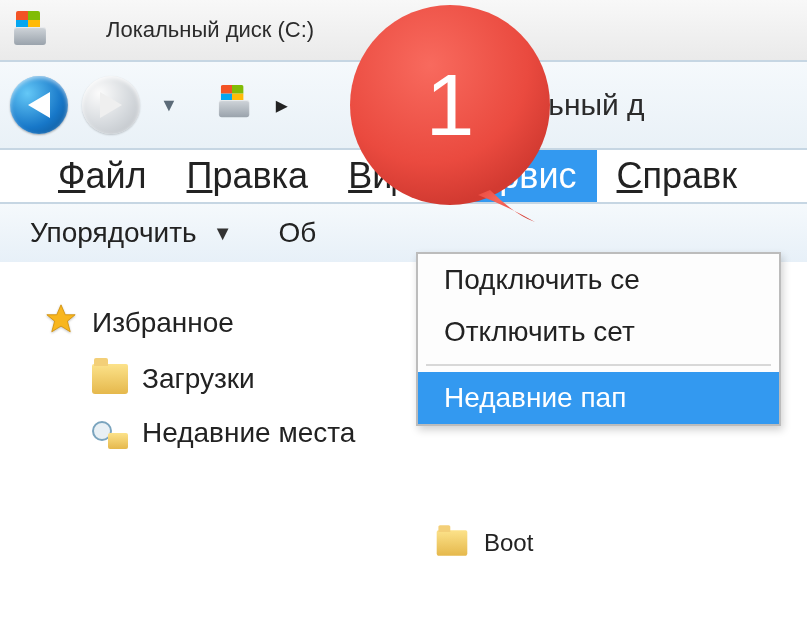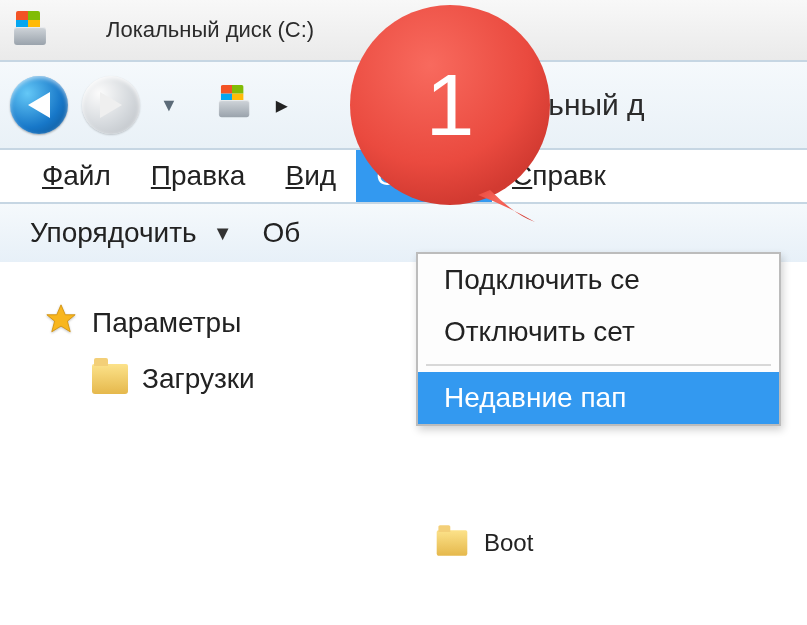--- a/index.html
+++ b/index.html
@@ -107,23 +107,23 @@
     .breadcrumb-text {
       font-size: 30px;
       color: #2b2b2b;
     }
 
     
     .menubar {
       height: 52px;
       display: flex;
       align-items: stretch;
-      padding-left: 22px;
+      padding-left: 38px;
       background: #fff;
-      font-size: 28px;
+      font-size: 36px;
       color: #222;
     }
     .menubar .menu-item {
       display: flex;
       align-items: center;
       padding: 0 20px;
       white-space: nowrap;
     }
     .menubar .menu-item u { text-decoration: underline; }
     .menubar .menu-item.active {
@@ -298,36 +298,43 @@
       <span>Сервис</span>
     </div>
   <div class="menu-item">
       <span><u>С</u>правк</span>
     </div>
 </div>
 
 <div class="toolbar">
   <span>Упорядочить</span>
   <span class="dropdown-arrow">▼</span>
-  <span style="margin-left:14px">Об</span>
+  <span style="margin-left:30px">Об</span>
 </div>
 
 <div class="content">
   <div class="sidebar">
     <div class="sidebar-item">
       <span class="star-icon">
         <svg width="34" height="34" viewBox="0 0 24 24">
             <polygon points="12,2 15,9 22,9 16.5,13.5 18.5,21 12,17 5.5,21 7.5,13.5 2,9 9,9" fill="#f8b61e" stroke="#d1900b" stroke-width="0.6"></polygon>
           </svg>
       </span>
-      <span>Параметры</span>
+      <span>Избранное</span>
     </div>
     <div class="sidebar-item child">
       <span class="folder-icon"></span>
       <span>Загрузки</span>
+    </div>
+    <div class="sidebar-item child">
+      <span class="recent-icon">
+        <span class="clock"></span>
+          <span class="folder-small"></span>
+      </span>
+      <span>Недавние места</span>
     </div>
   </div>
 
   <div class="filepane">
     <div class="file-row">
       <span class="folder-icon" style="transform:scale(0.85);"></span>
       <span>Boot</span>
     </div>
   </div>
 </div>

